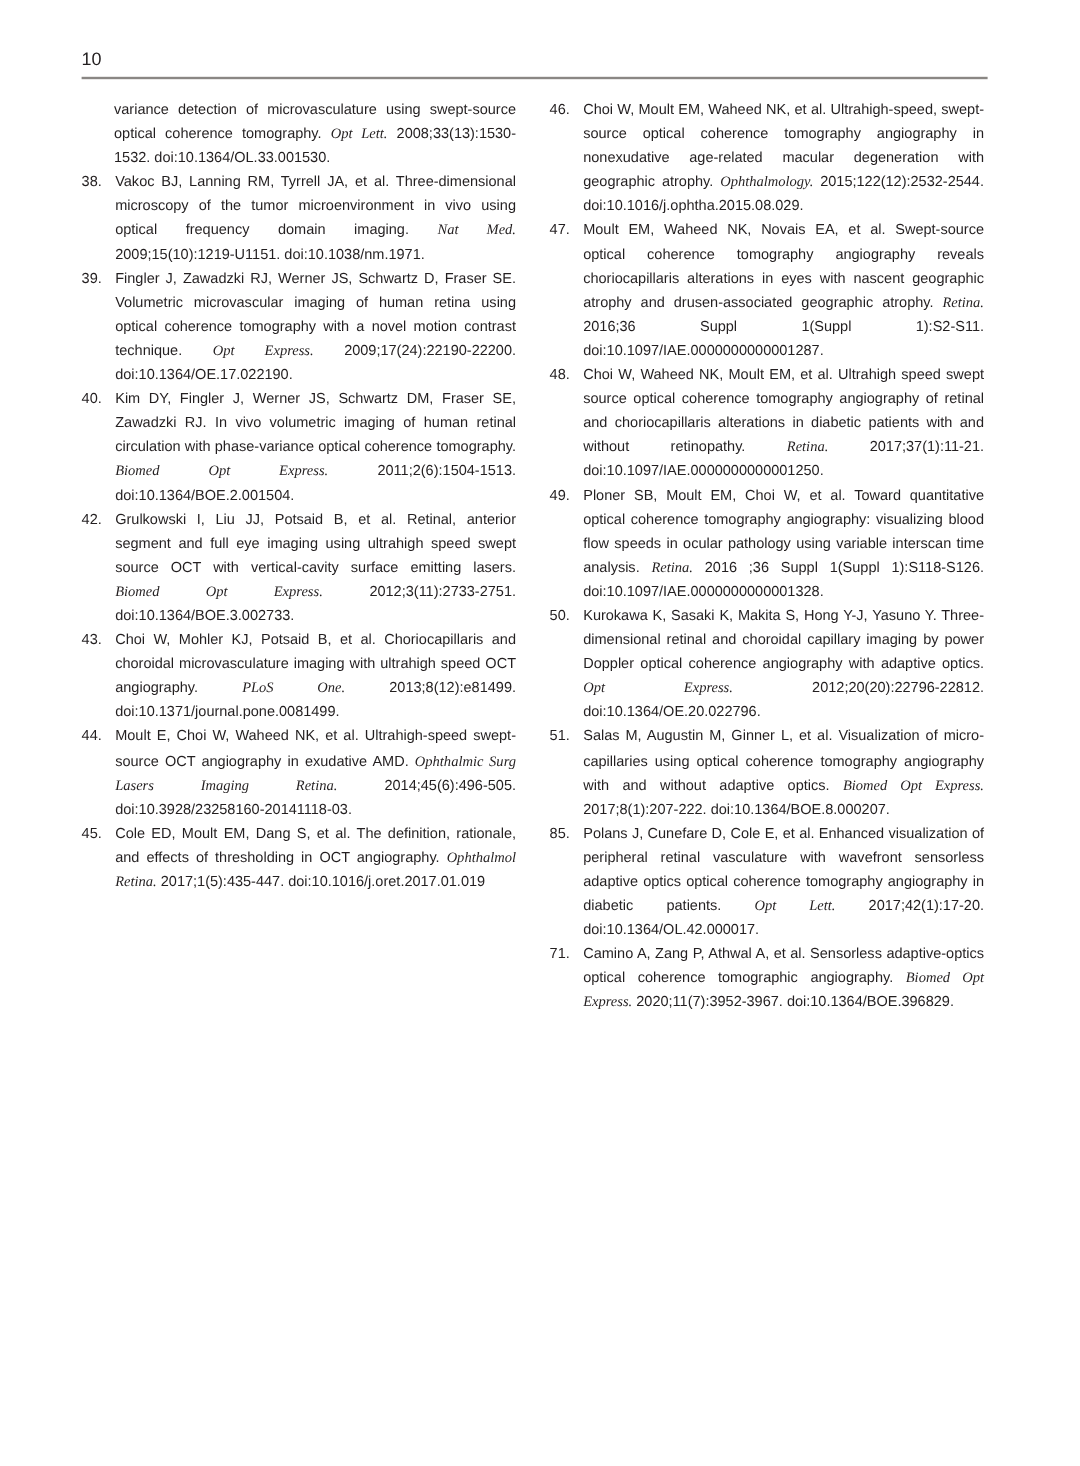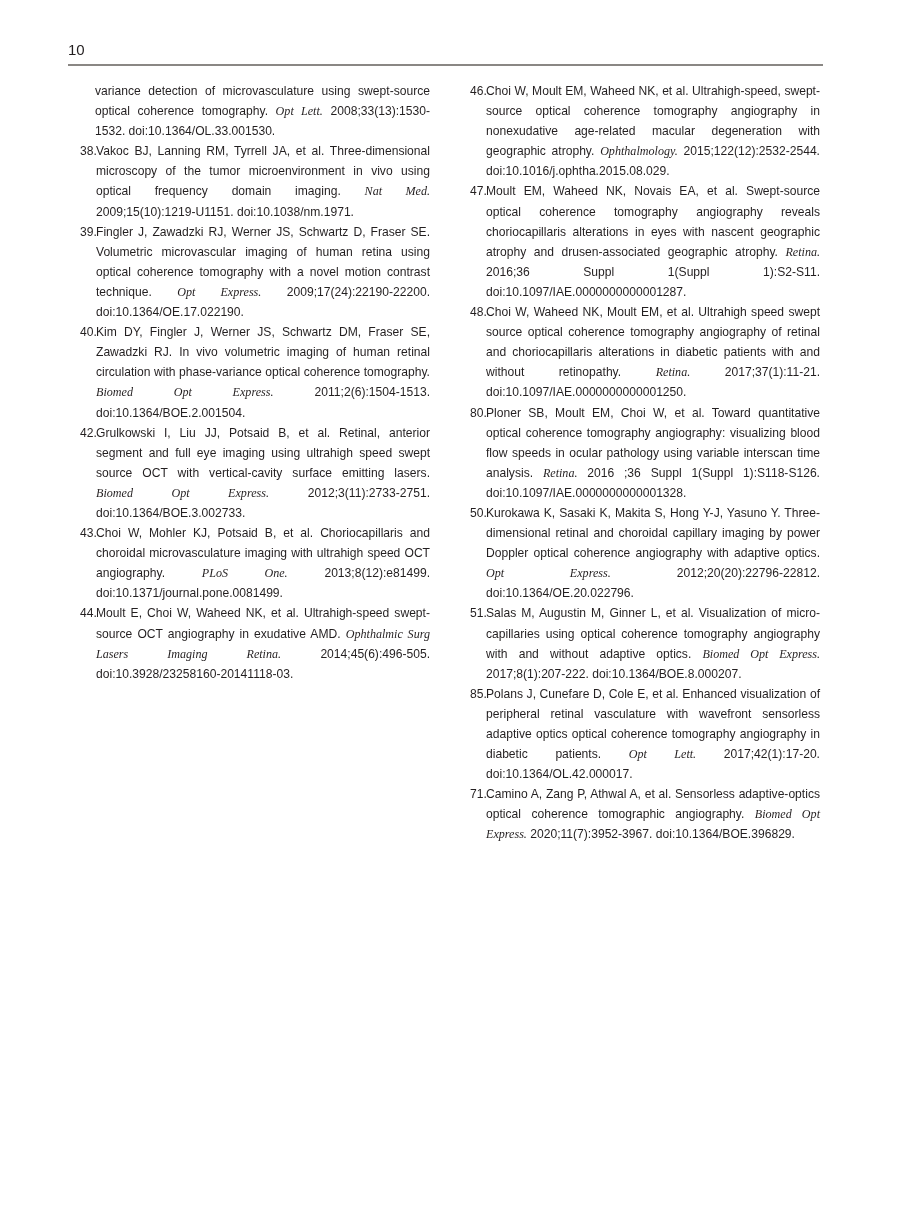--- a/index.html
+++ b/index.html
@@ -6,21 +6,21 @@
   body { width: 900px; height: 1222px; position: relative; overflow: hidden;
          font-family: "Liberation Sans", "DejaVu Sans", sans-serif; color: #231f20; }
   .header { position: absolute; left: 68px; top: 40px; width: 755px; height: 24px; }
   .page-num { position: absolute; left: 0; top: 1px; font-size: 15px; color: #231f20; }
   .chapter { position: absolute; left: 53px; top: 1px; font-size: 14.5px; color: #231f20; letter-spacing: 0.3px; }
   .header-rule { position: absolute; left: 68px; top: 64px; width: 755px; height: 2px; background: #8a8784; }
   .col { position: absolute; top: 81px; width: 362px; }
   .col-left { left: 68px; }
   .col-right { left: 458px; }
   .ref { position: relative; padding-left: 28px; font-size: 12.1px; line-height: 20.1px; text-align: justify; margin: 0; }
-  .ref .num { position: absolute; left: 12px; top: 0; }
+  .ref .num { position: absolute; left: 0; top: 0; }
   .ref .body { display: block; }
   .ref i { font-style: italic; font-family: Liberation Serif, serif; }
   .cont { padding-left: 27px; }
 </style>
 </head>
 <body>
 
 <div class="header">
   <span class="page-num">10</span>
 </div>
@@ -48,39 +48,43 @@
         <span class="body"><span>Grulkowski I, Liu JJ, Potsaid B, et al. Retinal, anterior segment and full eye imaging using ultrahigh speed swept source OCT with vertical-cavity surface emitting lasers. </span><i>Biomed Opt Express.</i><span> 2012;3(11):2733-2751. doi:10.1364/BOE.3.002733.</span></span>
   </p>
       <p class="ref">
     <span class="num">43.</span>
         <span class="body"><span>Choi W, Mohler KJ, Potsaid B, et al. Choriocapillaris and choroidal microvasculature imaging with ultrahigh speed OCT angiography. </span><i>PLoS One.</i><span> 2013;8(12):e81499. doi:10.1371/journal.pone.0081499.</span></span>
   </p>
       <p class="ref">
     <span class="num">44.</span>
         <span class="body"><span>Moult E, Choi W, Waheed NK, et al. Ultrahigh-speed swept-source OCT angiography in exudative AMD. </span><i>Ophthalmic Surg Lasers Imaging Retina.</i><span> 2014;45(6):496-505. doi:10.3928/23258160-20141118-03.</span></span>
   </p>
+      <p class="ref">
+    <span class="num">45.</span>
+        <span class="body"><span>Cole ED, Moult EM, Dang S, et al. The definition, rationale, and effects of thresholding in OCT angiography. </span><i>Ophthalmol Retina.</i><span> 2017;1(5):435-447. doi:10.1016/j.oret.2017.01.019</span></span>
+  </p>
     </div>
 </div>
 
 <div class="col col-right">
   <div id="right-refs">
       <p class="ref">
     <span class="num">46.</span>
         <span class="body"><span>Choi W, Moult EM, Waheed NK, et al. Ultrahigh-speed, swept-source optical coherence tomography angiography in nonexudative age-related macular degeneration with geographic atrophy. </span><i>Ophthalmology.</i><span> 2015;122(12):2532-2544. doi:10.1016/j.ophtha.2015.08.029.</span></span>
   </p>
       <p class="ref">
     <span class="num">47.</span>
         <span class="body"><span>Moult EM, Waheed NK, Novais EA, et al. Swept-source optical coherence tomography angiography reveals choriocapillaris alterations in eyes with nascent geographic atrophy and drusen-associated geographic atrophy. </span><i>Retina.</i><span> 2016;36 Suppl 1(Suppl 1):S2-S11. doi:10.1097/IAE.0000000000001287.</span></span>
   </p>
       <p class="ref">
     <span class="num">48.</span>
         <span class="body"><span>Choi W, Waheed NK, Moult EM, et al. Ultrahigh speed swept source optical coherence tomography angiography of retinal and choriocapillaris alterations in diabetic patients with and without retinopathy. </span><i>Retina.</i><span> 2017;37(1):11-21. doi:10.1097/IAE.0000000000001250.</span></span>
   </p>
       <p class="ref">
-    <span class="num">80.</span>
+    <span class="num">49.</span>
         <span class="body"><span>Ploner SB, Moult EM, Choi W, et al. Toward quantitative optical coherence tomography angiography: visualizing blood flow speeds in ocular pathology using variable interscan time analysis. </span><i>Retina.</i><span> 2016 ;36 Suppl 1(Suppl 1):S118-S126. doi:10.1097/IAE.0000000000001328.</span></span>
   </p>
       <p class="ref">
     <span class="num">50.</span>
         <span class="body"><span>Kurokawa K, Sasaki K, Makita S, Hong Y-J, Yasuno Y. Three-dimensional retinal and choroidal capillary imaging by power Doppler optical coherence angiography with adaptive optics. </span><i>Opt Express.</i><span> 2012;20(20):22796-22812. doi:10.1364/OE.20.022796.</span></span>
   </p>
       <p class="ref">
     <span class="num">51.</span>
         <span class="body"><span>Salas M, Augustin M, Ginner L, et al. Visualization of micro-capillaries using optical coherence tomography angiography with and without adaptive optics. </span><i>Biomed Opt Express.</i><span> 2017;8(1):207-222. doi:10.1364/BOE.8.000207.</span></span>
   </p>

